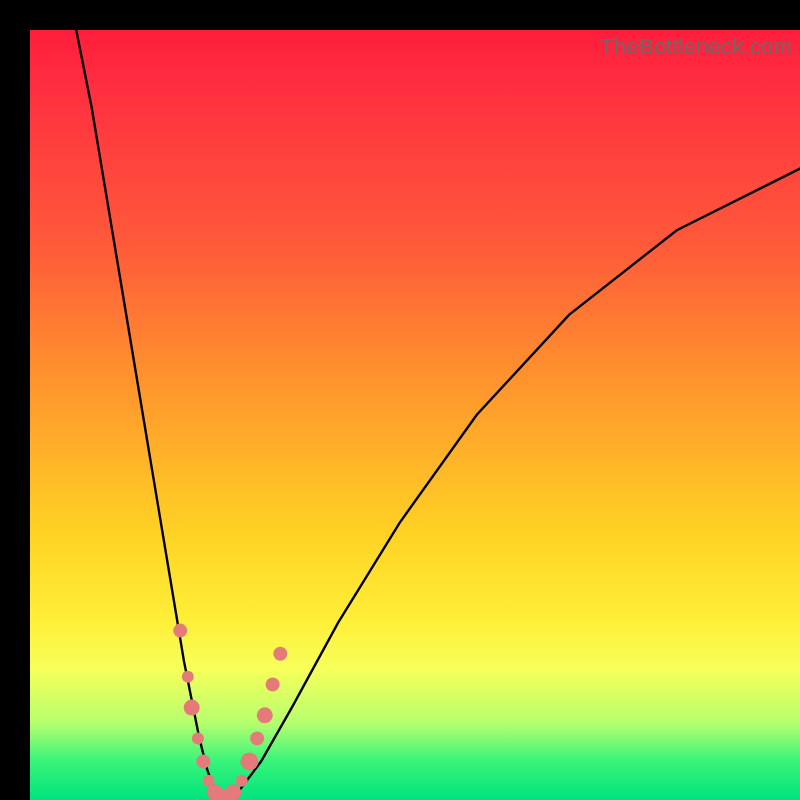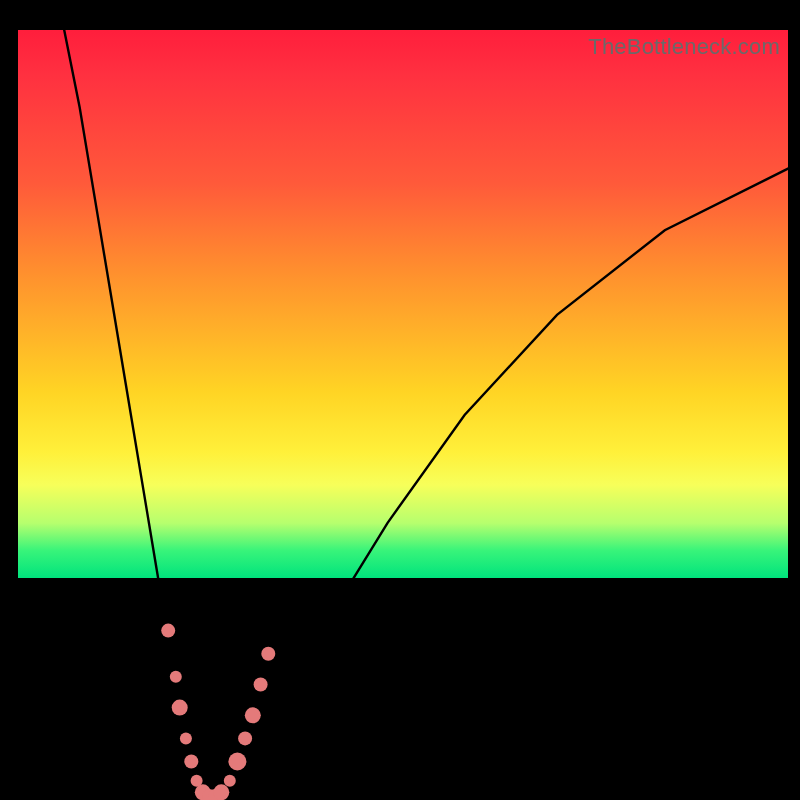--- a/index.html
+++ b/index.html
@@ -12,24 +12,24 @@
     font-family: Arial, Helvetica, sans-serif;
   }
   .frame {
     position: relative;
     width: 800px;
     height: 800px;
     background: #000;
   }
   .plot-area {
     position: absolute;
-    left: 18px;
+    left: 30px;
     top: 30px;
     width: 770px;
-    height: 548px;
+    height: 770px;
     
     background: linear-gradient(
       to bottom,
       #ff1e3c 0%,
       #ff3040 8%,
       #ff5a3a 28%,
       #ff8f2e 44%,
       #ffd424 66%,
       #fff03a 77%,
       #f7ff5a 83%,

